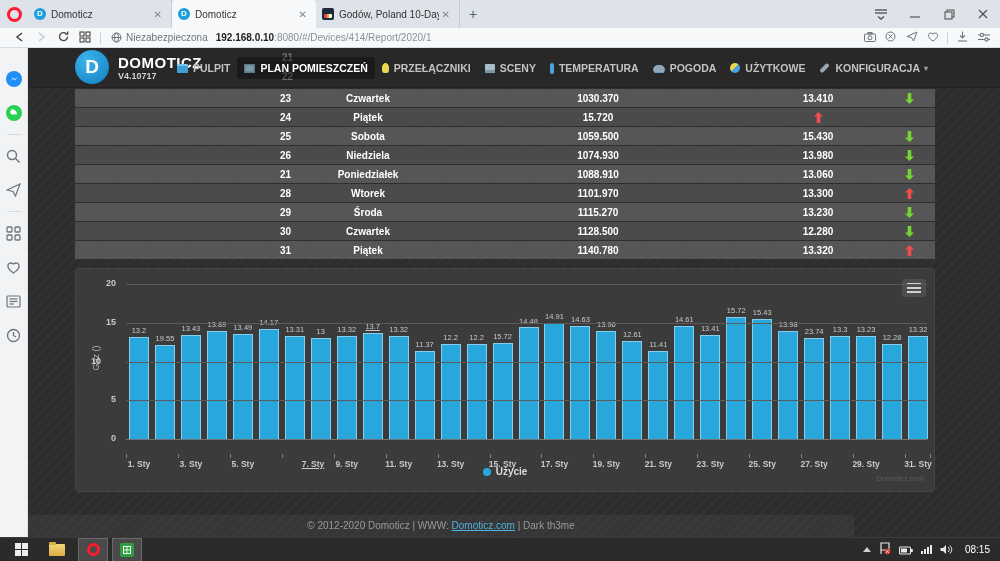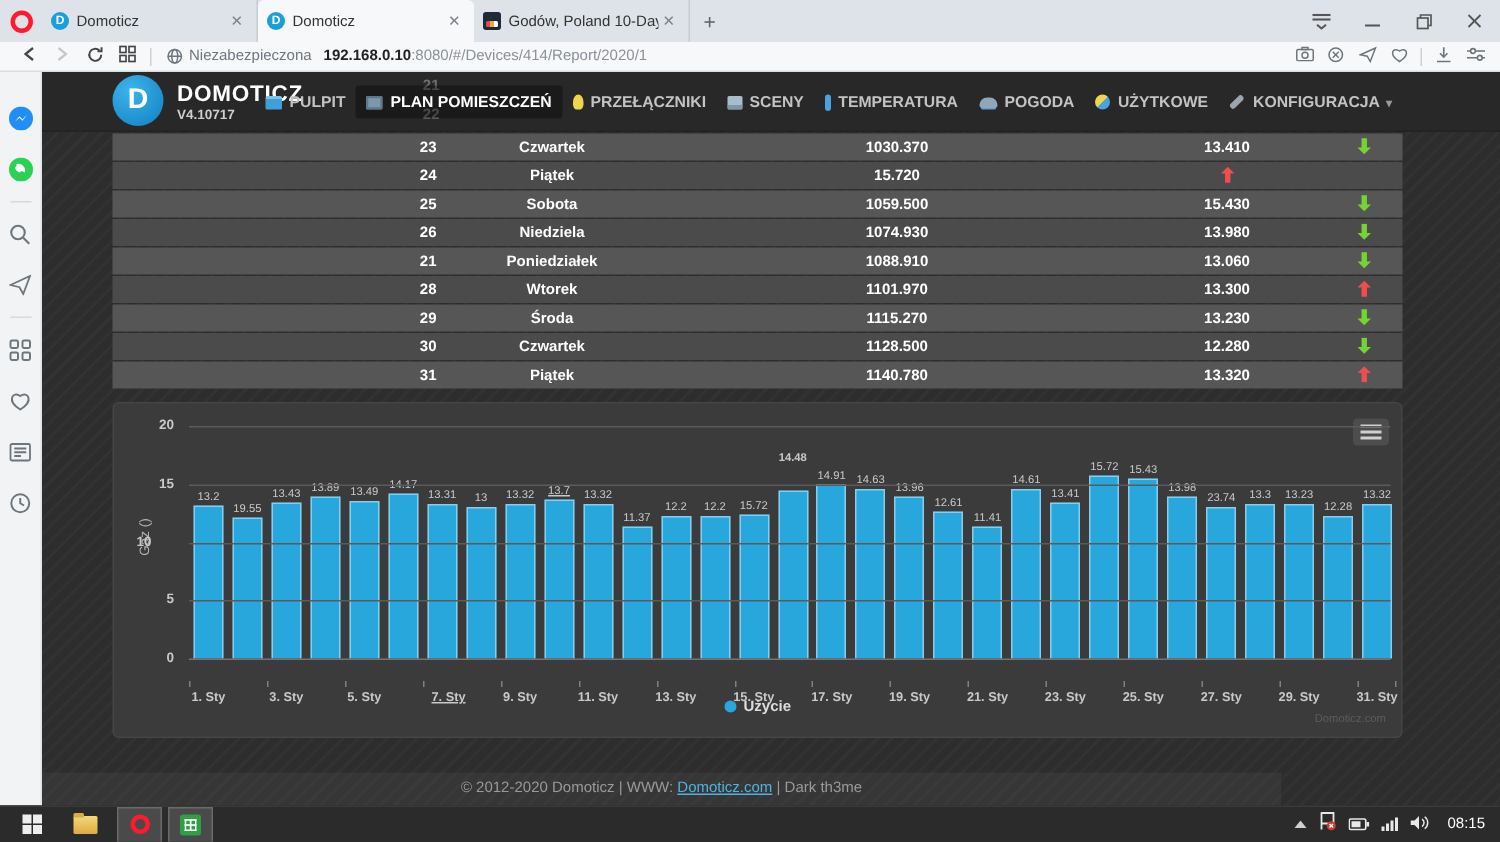--- a/index.html
+++ b/index.html
@@ -434,21 +434,21 @@
           <div class="xtick-label" style="left: 64.9194px;">3. Sty</div>
           <div class="bar" style="left: 80.8871px; width: 20px; top: 47.3525px; height: 107.647px; background: rgb(39, 167, 220);"></div>
           <div class="bar-label" style="left: 90.8871px; top: 36.3525px;">13.89</div>
           <div class="bar" style="left: 106.855px; width: 20px; top: 50.4525px; height: 104.547px; background: rgb(39, 167, 220);"></div>
           <div class="bar-label" style="left: 116.855px; top: 39.4525px;">13.49</div>
           <div class="xtick-label" style="left: 116.855px;">5. Sty</div>
           <div class="bar" style="left: 132.823px; width: 20px; top: 45.1825px; height: 109.817px; background: rgb(39, 167, 220);"></div>
           <div class="bar-label" style="left: 142.823px; top: 34.1825px;">14.17</div>
           <div class="bar" style="left: 158.79px; width: 20px; top: 51.8475px; height: 103.153px; background: rgb(39, 167, 220);"></div>
           <div class="bar-label" style="left: 168.79px; top: 40.8475px;">13.31</div>
-          <div class="xtick-label" style="left: 173px; text-decoration: underline;">7. Sty</div>
+          <div class="xtick-label" style="left: 187px; text-decoration: underline;">7. Sty</div>
           <div class="bar" style="left: 184.758px; width: 20px; top: 54.25px; height: 100.75px; background: rgb(39, 167, 220);"></div>
           <div class="bar-label" style="left: 194.758px; top: 43.25px;">13</div>
           <div class="bar" style="left: 210.726px; width: 20px; top: 51.77px; height: 103.23px; background: rgb(39, 167, 220);"></div>
           <div class="bar-label" style="left: 220.726px; top: 40.77px;">13.32</div>
           <div class="xtick-label" style="left: 220.726px;">9. Sty</div>
           <div class="bar" style="left: 236.694px; width: 20px; top: 48.825px; height: 106.175px; background: rgb(39, 167, 220);"></div>
           <div class="bar-label" style="left: 246.694px; top: 37.825px; text-decoration: underline;">13.7</div>
           <div class="bar" style="left: 262.661px; width: 20px; top: 51.77px; height: 103.23px; background: rgb(39, 167, 220);"></div>
           <div class="bar-label" style="left: 272.661px; top: 40.77px;">13.32</div>
           <div class="xtick-label" style="left: 272.661px;">11. Sty</div>
@@ -456,21 +456,21 @@
           <div class="bar-label" style="left: 298.629px; top: 55.8825px;">11.37</div>
           <div class="bar" style="left: 314.597px; width: 20px; top: 60.45px; height: 94.55px; background: rgb(39, 167, 220);"></div>
           <div class="bar-label" style="left: 324.597px; top: 49.45px;">12.2</div>
           <div class="xtick-label" style="left: 324.597px;">13. Sty</div>
           <div class="bar" style="left: 340.565px; width: 20px; top: 60.45px; height: 94.55px; background: rgb(39, 167, 220);"></div>
           <div class="bar-label" style="left: 350.565px; top: 49.45px;">12.2</div>
           <div class="bar" style="left: 366.532px; width: 20px; top: 58.9775px; height: 96.0225px; background: rgb(39, 167, 220);"></div>
           <div class="bar-label" style="left: 376.532px; top: 47.9775px;">15.72</div>
           <div class="xtick-label" style="left: 376.532px;">15. Sty</div>
           <div class="bar" style="left: 392.5px; width: 20px; top: 42.78px; height: 112.22px; background: rgb(39, 167, 220);"></div>
-          <div class="bar-label" style="left: 402.5px; top: 16px; font-weight: bold;">14.48</div>
+          <div class="bar-label" style="left: 402.5px; top: 33px;">14.48</div>
           <div class="bar" style="left: 418.468px; width: 20px; top: 39.4475px; height: 115.552px; background: rgb(39, 167, 220);"></div>
           <div class="bar-label" style="left: 428.468px; top: 28.4475px;">14.91</div>
           <div class="xtick-label" style="left: 428.468px;">17. Sty</div>
           <div class="bar" style="left: 444.435px; width: 20px; top: 41.6175px; height: 113.382px; background: rgb(39, 167, 220);"></div>
           <div class="bar-label" style="left: 454.435px; top: 30.6175px;">14.63</div>
           <div class="bar" style="left: 470.403px; width: 20px; top: 46.81px; height: 108.19px; background: rgb(39, 167, 220);"></div>
           <div class="bar-label" style="left: 480.403px; top: 35.81px;">13.96</div>
           <div class="xtick-label" style="left: 480.403px;">19. Sty</div>
           <div class="bar" style="left: 496.371px; width: 20px; top: 57.2725px; height: 97.7275px; background: rgb(39, 167, 220);"></div>
           <div class="bar-label" style="left: 506.371px; top: 46.2725px;">12.61</div>

